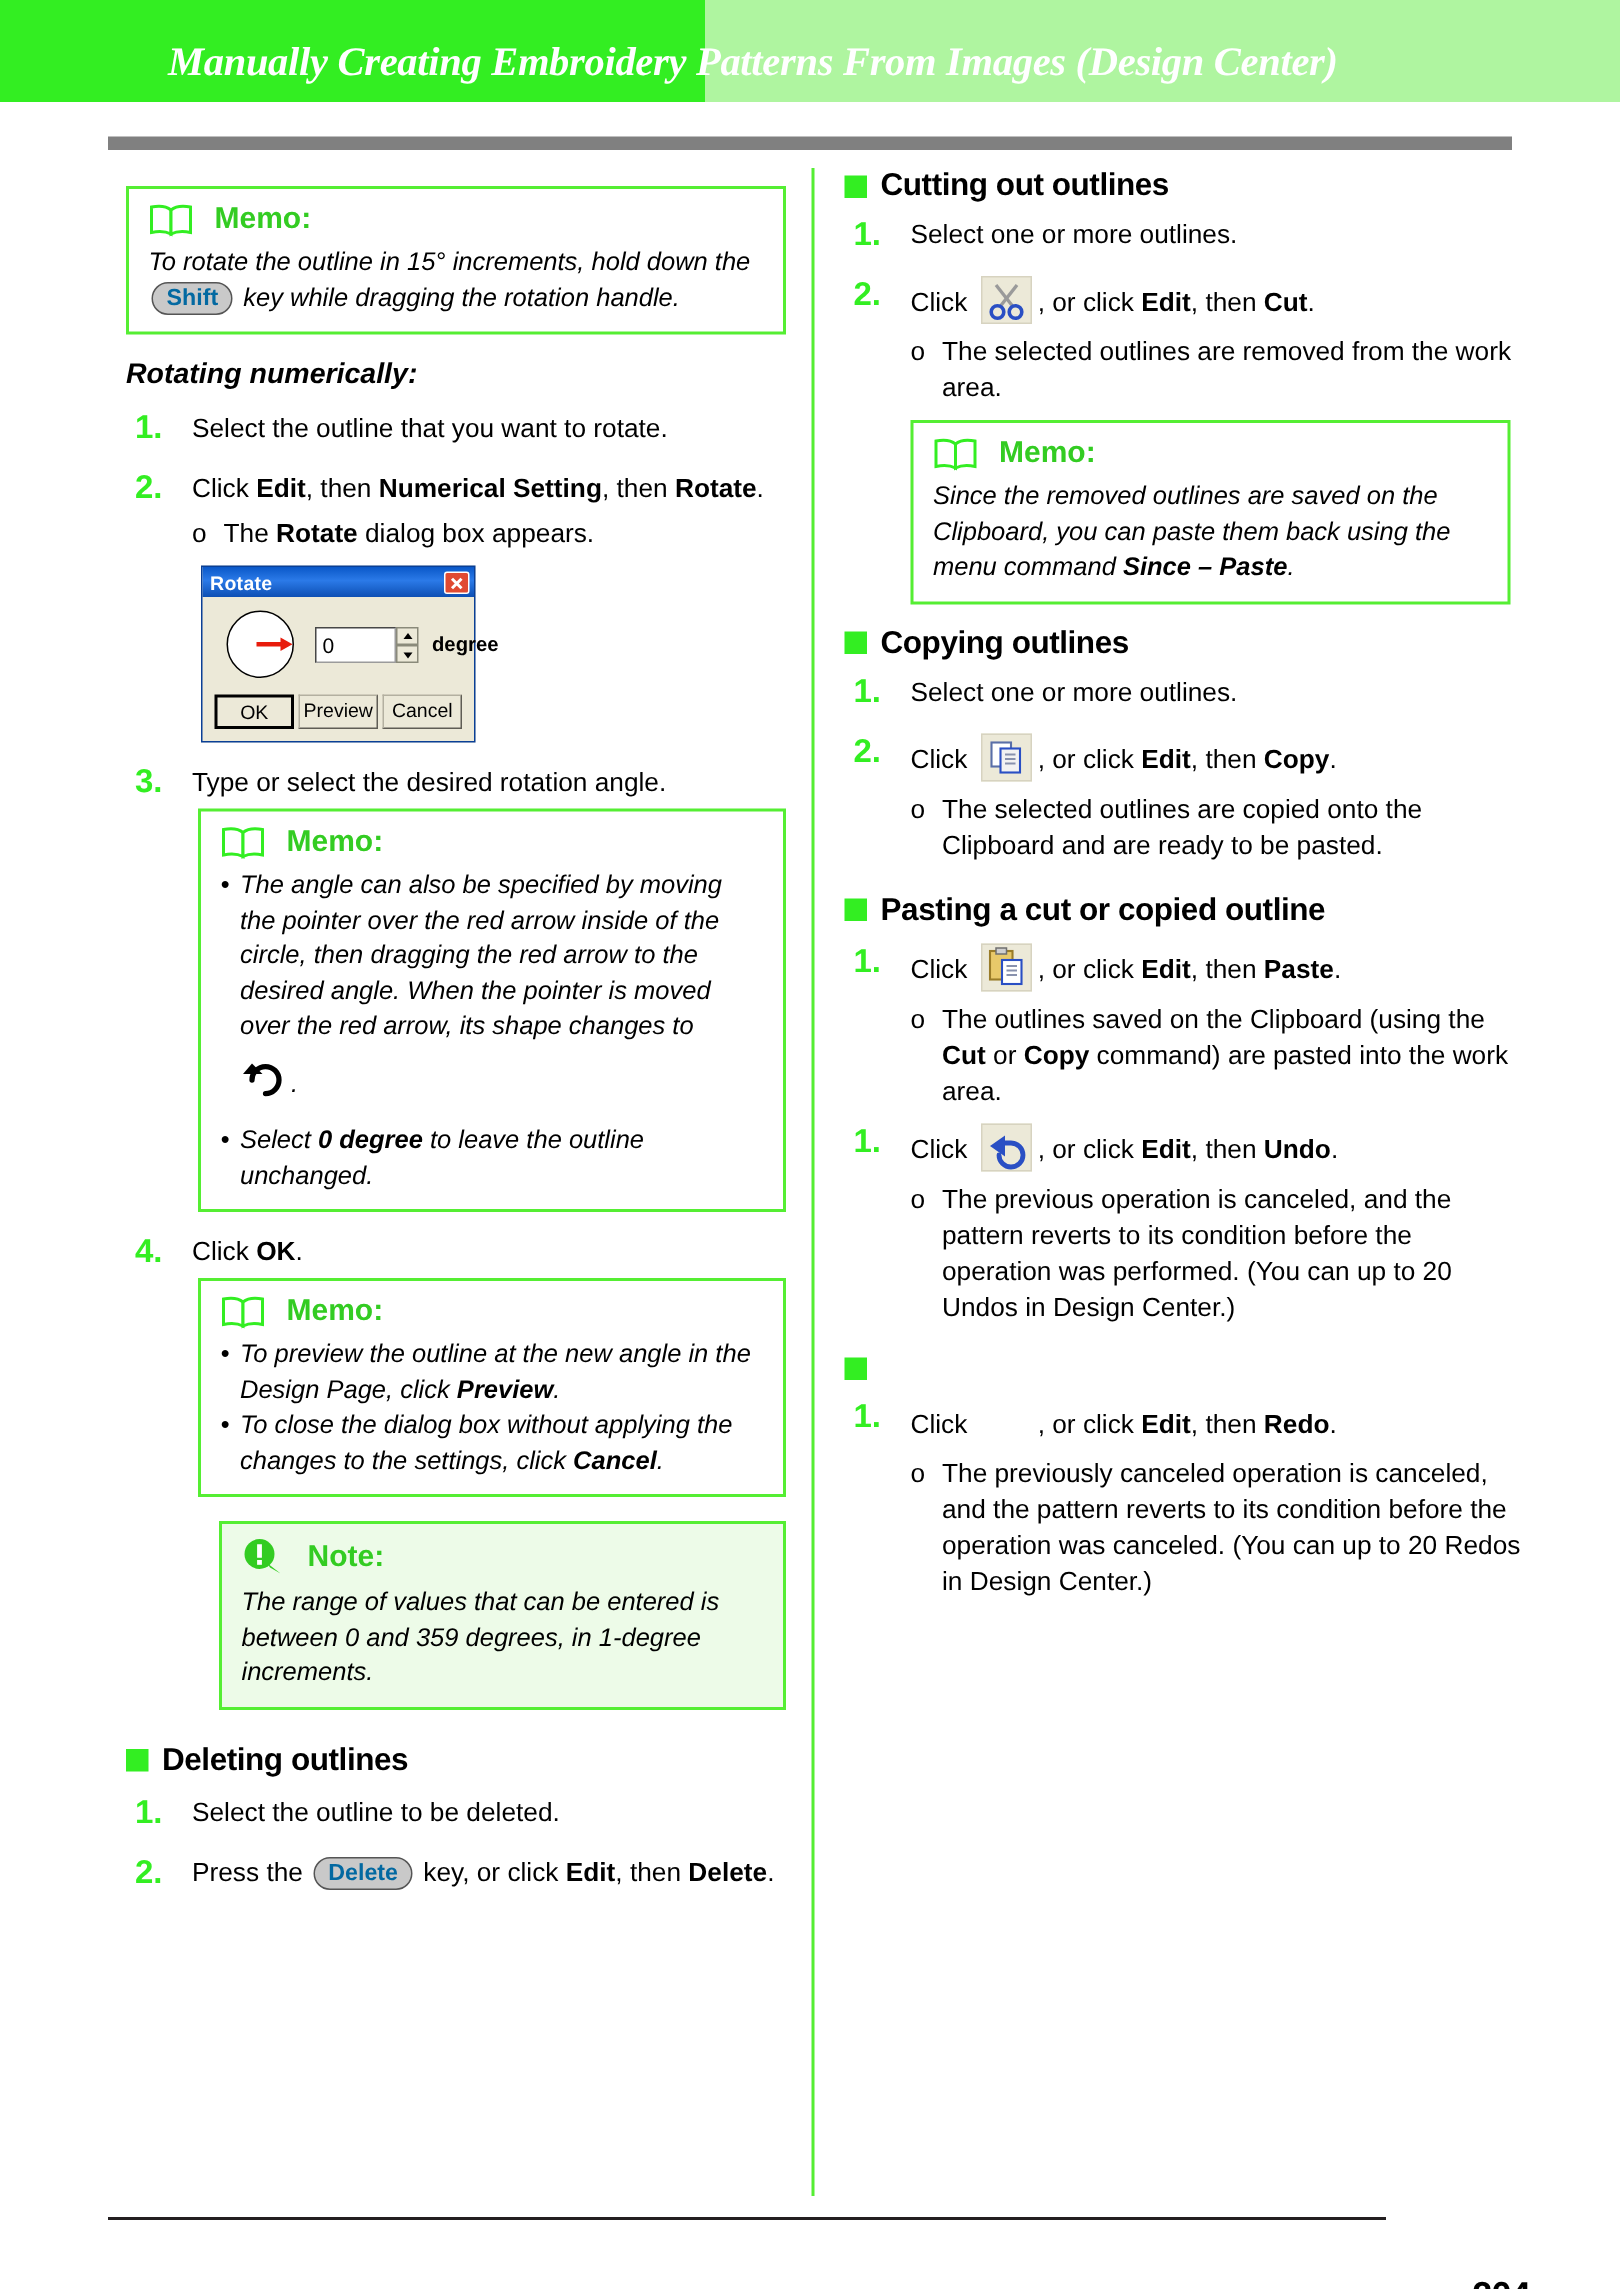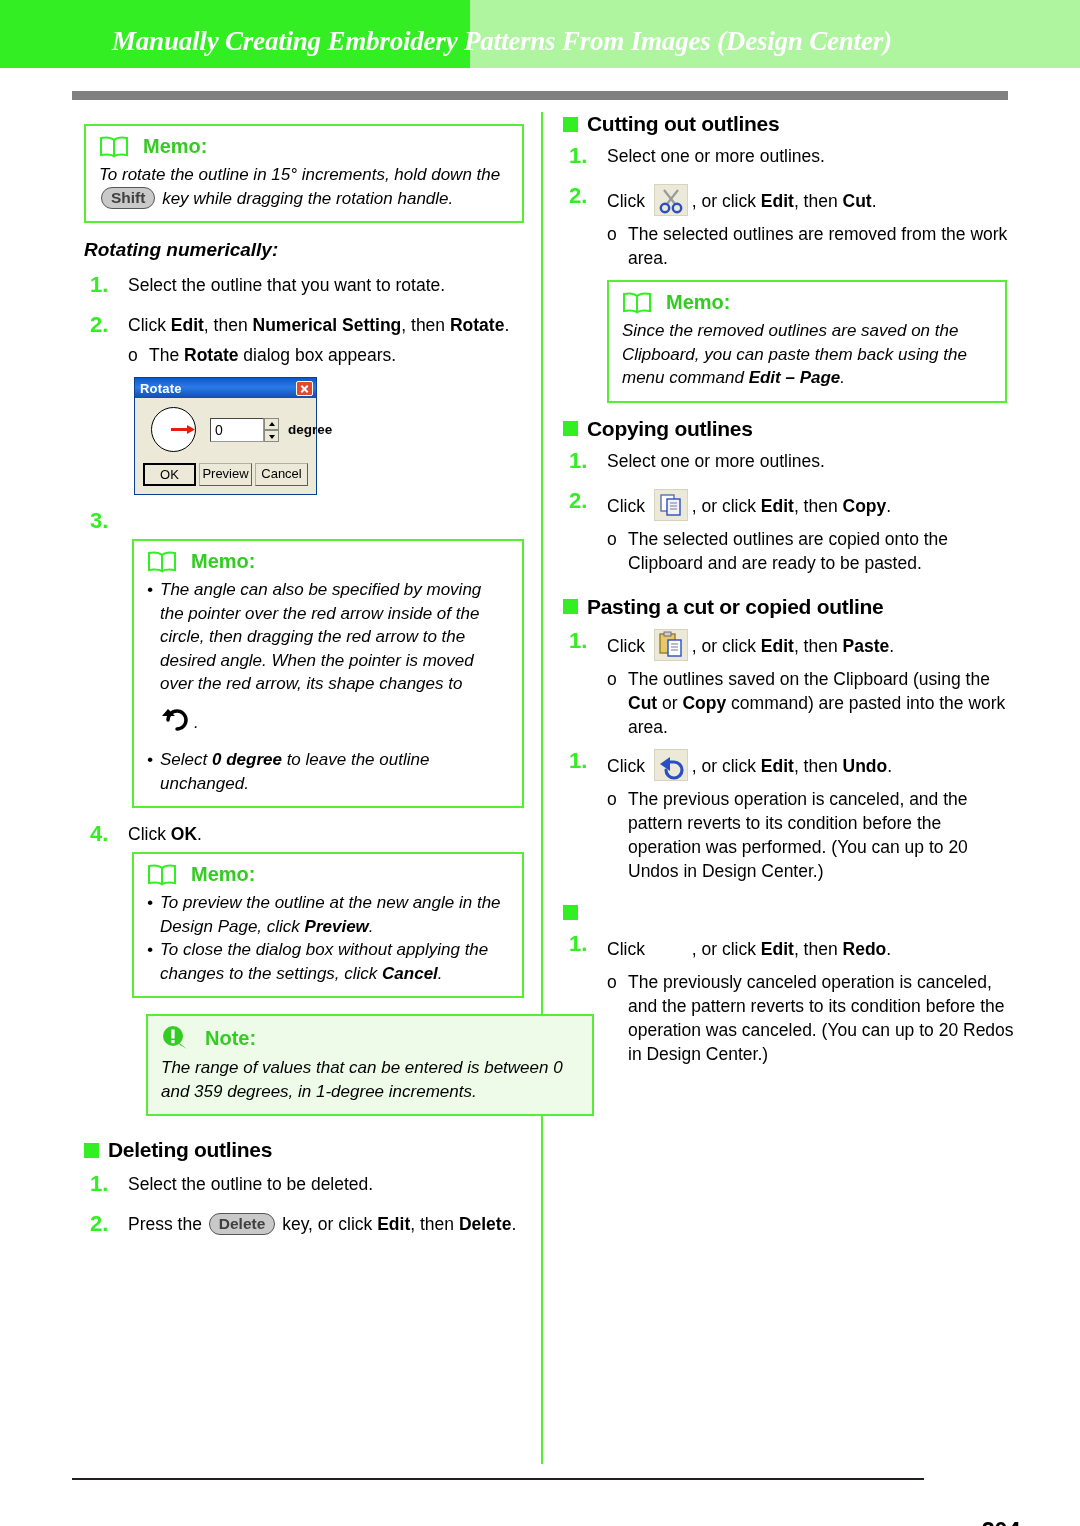--- a/index.html
+++ b/index.html
@@ -64,21 +64,21 @@
   .cbullet .dot { width:13px; flex:none; }
   .cbullet .txt { flex:1; }
 
   
   .book-ico { width:30px; height:23px; flex:none; position:relative; }
   
   .warn-ico { width:30px; height:26px; flex:none; position:relative; }
 
   
   .keycap {
-    display:inline-block; background:#c9c9c9; color:#404040;
+    display:inline-block; background:#c9c9c9; color:#0369a1;
     border:1.5px solid #555; border-radius:11px;
     padding:0px 9px; font-size:15.5px; font-weight:bold;
     font-style:normal; line-height:20px;
     vertical-align:1px; margin:0 2px;
   }
 
   
   .tbicon {
     display:inline-block; width:34px; height:32px;
     background:#ece9d8; border:1px solid #d7d3c0;
@@ -213,20 +213,21 @@
       <div class="dlg-btns">
         <div class="dlg-btn default">OK</div>
         <div class="dlg-btn">Preview</div>
         <div class="dlg-btn">Cancel</div>
       </div>
     </div>
   </div>
 
   <div class="step" style="margin-bottom:4px;">
     <div class="step-num">3.</div>
+    <div class="step-body">Type or select the desired rotation angle.</div>
   </div>
 
   <div class="callout" style="margin-left:48px;width:392px;">
     <div class="callout-head">
       <span class="book-ico">
         <svg width="30" height="23" viewBox="0 0 30 23">
           <path d="M15 5 C12 2.5 7 2 2 3 L2 20 C7 19 12 19.5 15 21 Z" fill="#fff" stroke="#33ee22" stroke-width="2"></path>
           <path d="M15 5 C18 2.5 23 2 28 3 L28 20 C23 19 18 19.5 15 21 Z" fill="#fff" stroke="#33ee22" stroke-width="2"></path>
         </svg>
       </span>
@@ -275,21 +276,21 @@
         <span class="dot">•</span>
         <span class="txt"><span>To preview the outline at the new angle in the Design Page, click </span><span class="bold">Preview</span><span>.</span></span>
       </div>
       <div class="cbullet">
         <span class="dot">•</span>
         <span class="txt"><span>To close the dialog box without applying the changes to the settings, click </span><span class="bi">Cancel</span><span>.</span></span>
       </div>
     </div>
   </div>
 
-  <div class="callout note" style="margin-left:62px;width:448px;margin-top:16px;">
+  <div class="callout note" style="margin-left:62px;width:378px;margin-top:16px;">
     <div class="callout-head">
       <span class="warn-ico">
         <svg width="30" height="26" viewBox="0 0 30 26">
           <circle cx="12" cy="11" r="10" fill="#33cc22"></circle>
           <path d="M17 17 L26 24 L19 20 Z" fill="#33cc22"></path>
           <rect x="10.4" y="4.5" width="3.2" height="9" fill="#fff"></rect>
           <rect x="10.4" y="15" width="3.2" height="3.2" fill="#fff"></rect>
         </svg>
       </span>
       <span class="label">Note:</span>
@@ -348,21 +349,21 @@
     <div class="callout-head">
       <span class="book-ico">
         <svg width="30" height="23" viewBox="0 0 30 23">
           <path d="M15 5 C12 2.5 7 2 2 3 L2 20 C7 19 12 19.5 15 21 Z" fill="#fff" stroke="#33ee22" stroke-width="2"></path>
           <path d="M15 5 C18 2.5 23 2 28 3 L28 20 C23 19 18 19.5 15 21 Z" fill="#fff" stroke="#33ee22" stroke-width="2"></path>
         </svg>
       </span>
       <span class="label">Memo:</span>
     </div>
     <div class="callout-body">
-      <span>Since the removed outlines are saved on the Clipboard, you can paste them back using the menu command </span><span class="bi">Edit – Page</span><span>.</span>
+      <span>Since the removed outlines are saved on the Clipboard, you can paste them back using the menu command </span><span class="bi">Since – Paste</span><span>.</span>
     </div>
   </div>
 
   <div class="sec-head" style="margin-top:13px;">
     <span class="sq"></span>
     <span>Copying outlines</span>
   </div>
   <div class="step" style="margin-top:8px;">
     <div class="step-num">1.</div>
     <div class="step-body">Select one or more outlines.</div>

